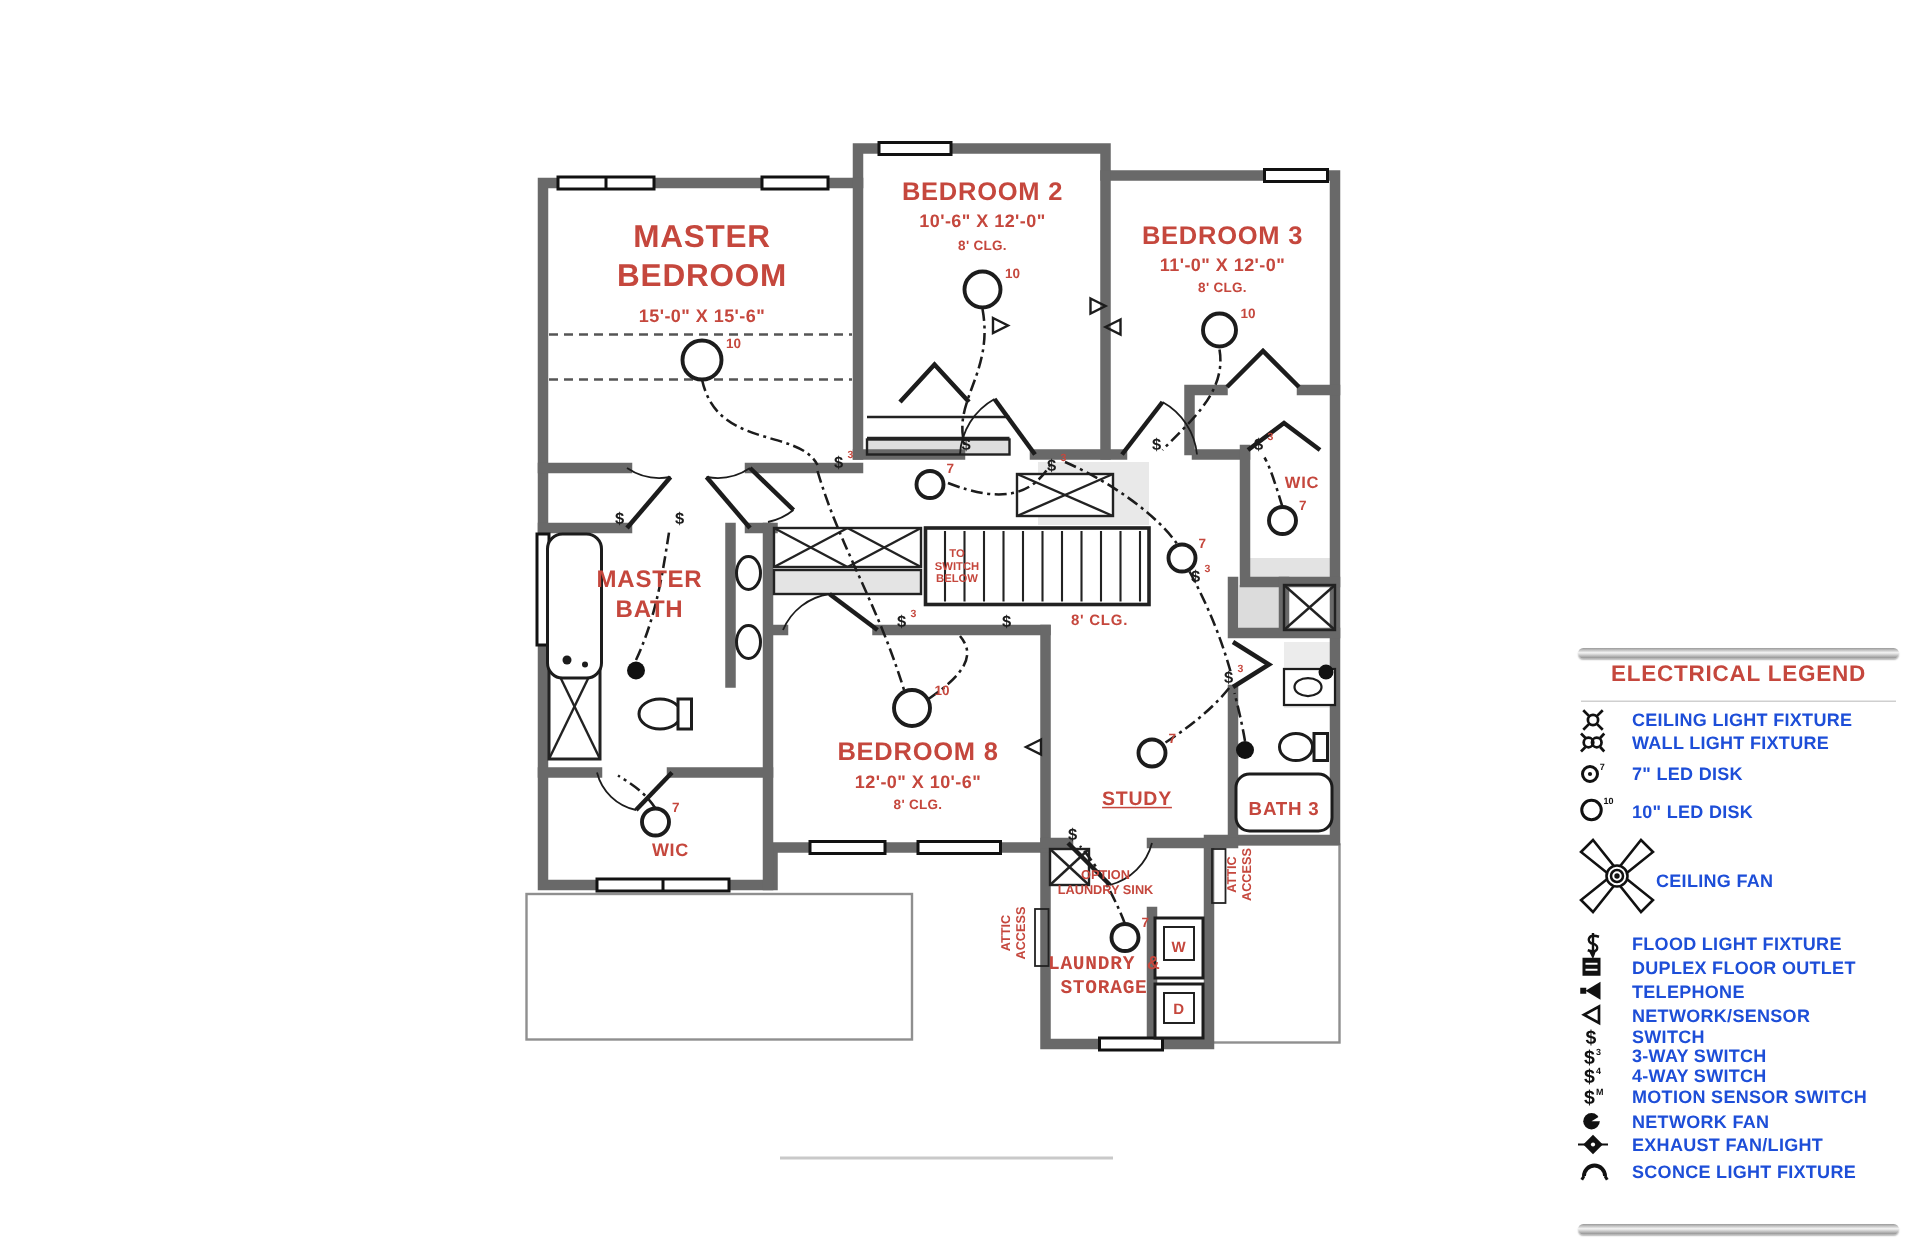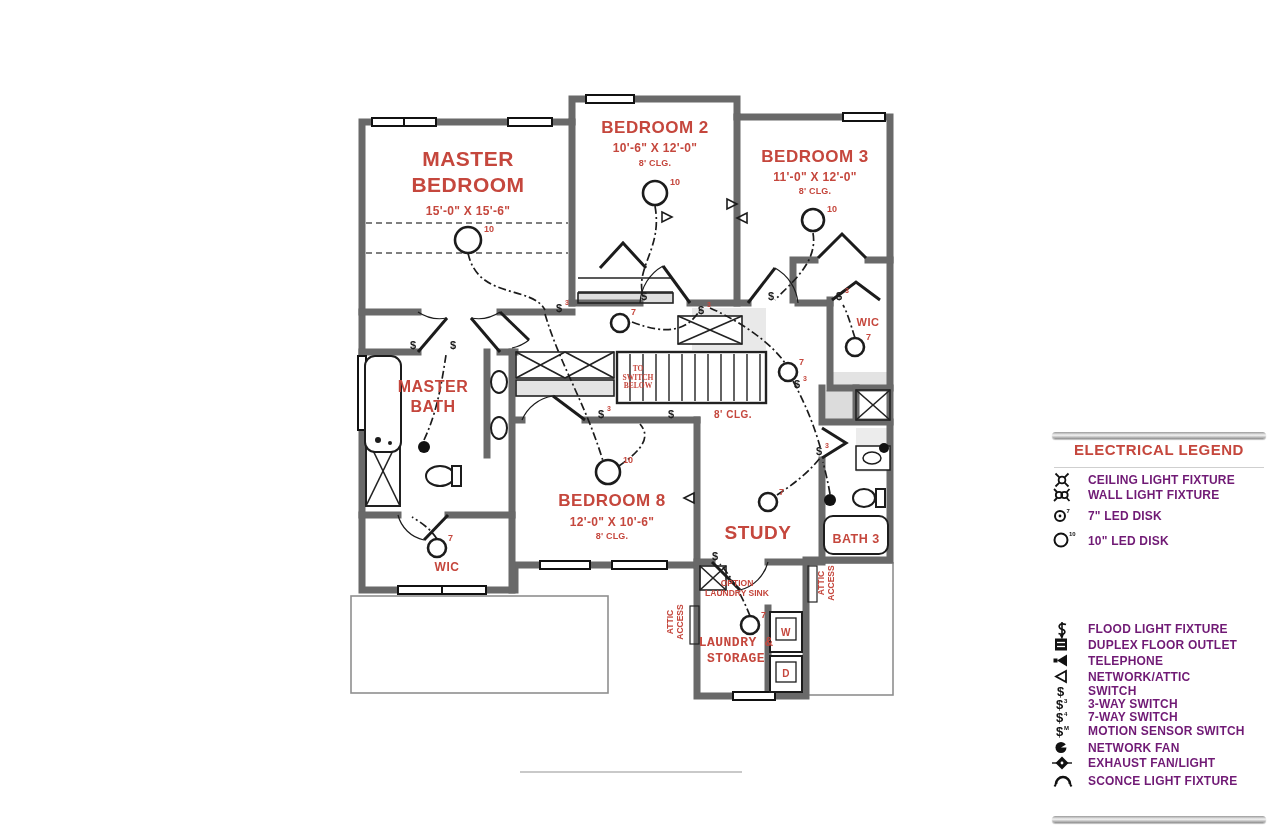--- a/index.html
+++ b/index.html
@@ -19,21 +19,21 @@
   .title-rule{position:absolute;height:2px;background:#c9c9c9;}
   
   .legend{position:absolute;left:1052px;top:430px;width:218px;height:402px;}
   .lg-bar{position:absolute;left:0;width:214px;height:7px;border-radius:4px;
           background:linear-gradient(#9a9a9a,#f4f4f4 45%,#8d8d8d);box-shadow:0 1px 1px #bbb;}
   .lg-head{position:absolute;left:0;top:11px;width:214px;text-align:center;color:#c5473d;
            font-weight:bold;font-size:15px;letter-spacing:.5px;}
   .lg-rule{position:absolute;left:2px;top:37px;width:210px;height:1px;background:#cfcfcf;}
   .lg-row{position:absolute;left:0;display:flex;align-items:center;height:16px;}
   .lg-ic{width:36px;display:flex;justify-content:center;align-items:center;flex:none;}
-  .lg-tx{font-size:12px;font-weight:bold;color:#701a75;letter-spacing:.2px;white-space:nowrap;}
+  .lg-tx{font-size:12px;font-weight:bold;color:#1d4ed8;letter-spacing:.2px;white-space:nowrap;}
 </style>
 </head>
 <body>
 
 <div id="stage">
 
   <svg width="1280" height="835" viewBox="0 0 1280 835">
 
     <g>
       <rect x="692" y="308" width="74" height="42" fill="#e9e9e9"></rect>
@@ -303,32 +303,32 @@
   <div class="lbl clg" style="left:815px;top:192px;">8' CLG.</div>
 
   <div class="lbl room-med" style="left:612px;top:501px;">BEDROOM 8</div>
   <div class="lbl dims" style="left:612px;top:522px;">12'-0" X 10'-6"</div>
   <div class="lbl clg" style="left:612px;top:537px;">8' CLG.</div>
 
   <div class="lbl" style="left:433px;top:397px;font-size:16px;">MASTER
 BATH</div>
   <div class="lbl" style="left:868px;top:323px;font-size:11px;">WIC</div>
   <div class="lbl small" style="left:447px;top:567px;">WIC</div>
-  <div class="lbl" style="left:758px;top:533px;font-size:19px;">STUDY</div>
+  <div class="lbl" style="left:758px;top:533px;font-size:13px;text-decoration:underline;">STUDY</div>
   <div class="lbl" style="left:856px;top:540px;font-size:12.5px;">BATH 3</div>
   <div class="lbl" style="left:736px;top:651px;font-size:13px;font-family:Liberation Mono, monospace;">LAUNDRY &amp;
 STORAGE</div>
 
   <div class="lbl tiny" style="left:737px;top:589px;">OPTION
 LAUNDRY SINK</div>
   <div class="lbl tiny vtext" style="left:676px;top:622px;">ATTIC
 ACCESS</div>
   <div class="lbl tiny vtext" style="left:827px;top:583px;">ATTIC
 ACCESS</div>
-  <div class="lbl tiny" style="left:638px;top:378px;font-size:7.5px;font-family:Liberation Serif, serif;">TO
+  <div class="lbl tiny" style="left:638px;top:378px;font-size:7.5px;">TO
 SWITCH
 BELOW</div>
   <div class="lbl" style="left:733px;top:415px;font-size:10px;">8' CLG.</div>
   <div class="lbl" style="left:786px;top:633px;font-size:10px;">W</div>
   <div class="lbl" style="left:786px;top:674px;font-size:10px;">D</div>
 
   <div class="title-rule" style="left:520px;top:771px;width:222px;"></div>
 
   <div class="legend">
     <div class="lg-bar" style="top:2px;"></div>
@@ -376,20 +376,36 @@
     <div class="lg-row" style="top:99px;height:24px;">
       <span class="lg-ic">
         <svg width="24" height="20" viewBox="0 0 24 20">
           <circle cx="9" cy="11" r="6.5" fill="none" stroke="#111" stroke-width="2"></circle>
           <text x="17" y="7" font-size="6" font-weight="bold" fill="#111" font-family="Liberation Sans, sans-serif">10</text>
         </svg>
         </span>
       <span class="lg-tx">10" LED DISK</span>
     </div>
 
+    <div class="lg-row" style="top:128px;height:58px;">
+      <span class="lg-ic" style="width:52px;">
+        <svg width="52" height="52" viewBox="0 0 52 52">
+          <g fill="#fff" stroke="#111" stroke-width="1.7">
+            <polygon points="26,22 42,2 50,10 30,26"></polygon>
+            <polygon points="30,26 50,42 42,50 26,30"></polygon>
+            <polygon points="26,30 10,50 2,42 22,26"></polygon>
+            <polygon points="22,26 2,10 10,2 26,22"></polygon>
+            <circle cx="26" cy="26" r="7"></circle>
+              <circle cx="26" cy="26" r="4"></circle>
+          </g>
+          <circle cx="26" cy="26" r="1.8" fill="#111"></circle>
+        </svg>
+        </span>
+      <span class="lg-tx">CEILING FAN</span>
+    </div>
 
     <div class="lg-row" style="top:191px;justify-content:flex-end;">
       <span class="lg-ic">
         <svg width="20" height="19" viewBox="0 0 20 19">
           <path d="M10,1 V14" stroke="#111" stroke-width="1.6" fill="none"></path>
           <path d="M14,3.5 C6,1 5.5,7.5 10,8.2 C14.5,9 14,15 6.5,12.5" stroke="#111" stroke-width="1.6" fill="none"></path>
           <polygon points="7.5,13.5 10,18.5 12,13" fill="#111"></polygon>
         </svg>
         </span>
       <span class="lg-tx">FLOOD LIGHT FIXTURE</span>
@@ -415,21 +431,21 @@
         </span>
       <span class="lg-tx">TELEPHONE</span>
     </div>
 
     <div class="lg-row" style="top:239px;">
       <span class="lg-ic">
         <svg width="18" height="15" viewBox="0 0 18 15">
           <polygon points="14,2 14,13 4,7.5" fill="none" stroke="#111" stroke-width="1.8"></polygon>
         </svg>
         </span>
-      <span class="lg-tx">NETWORK/ATTIC</span>
+      <span class="lg-tx">NETWORK/SENSOR</span>
     </div>
 
     <div class="lg-row" style="top:254px;height:13px;">
       <span class="lg-ic">
         <svg width="18" height="14" viewBox="0 0 18 14">
           <text x="5" y="12" font-size="13" font-weight="bold" fill="#111" font-family="Liberation Sans, sans-serif">$</text>
         </svg>
         </span>
       <span class="lg-tx">SWITCH</span>
     </div>
@@ -444,21 +460,21 @@
       <span class="lg-tx">3-WAY SWITCH</span>
     </div>
 
     <div class="lg-row" style="top:280px;height:13px;">
       <span class="lg-ic">
         <svg width="18" height="14" viewBox="0 0 18 14">
           <text x="4" y="12" font-size="13" font-weight="bold" fill="#111" font-family="Liberation Sans, sans-serif">$</text>
           <text x="12" y="6" font-size="6" font-weight="bold" fill="#111" font-family="Liberation Sans, sans-serif">4</text>
         </svg>
         </span>
-      <span class="lg-tx">7-WAY SWITCH</span>
+      <span class="lg-tx">4-WAY SWITCH</span>
     </div>
 
     <div class="lg-row" style="top:294px;height:14px;">
       <span class="lg-ic">
         <svg width="18" height="14" viewBox="0 0 18 14">
           <text x="4" y="12" font-size="13" font-weight="bold" fill="#111" font-family="Liberation Sans, sans-serif">$</text>
           <text x="12" y="6" font-size="6" font-weight="bold" fill="#111" font-family="Liberation Sans, sans-serif">M</text>
         </svg>
         </span>
       <span class="lg-tx">MOTION SENSOR SWITCH</span>

